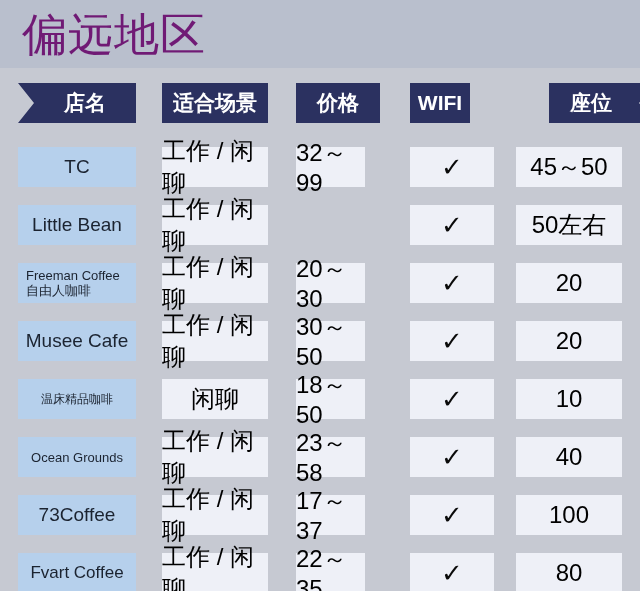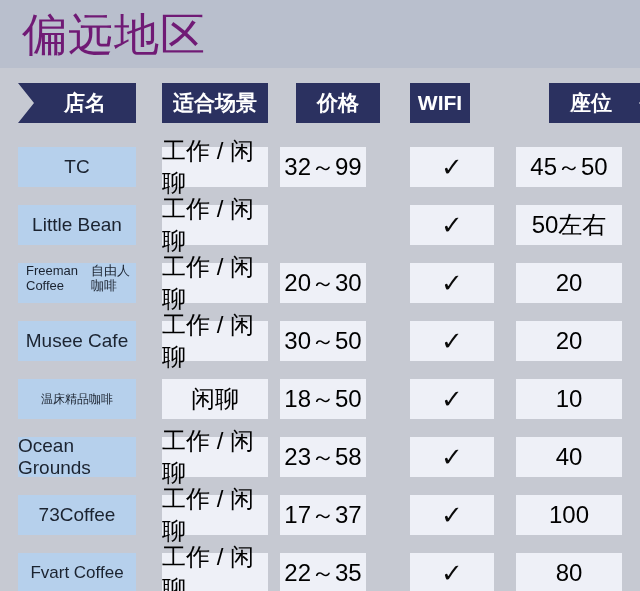--- a/index.html
+++ b/index.html
@@ -102,34 +102,35 @@
     background: #eef0f7;
   }
   .cell.name {
     background: #b6d0ec;
     color: #1b2330;
     font-size: 19px;
   }
   .cell.name.small {
     font-size: 13px;
     line-height: 15px;
+    flex-direction: column;
     align-items: flex-start;
     padding-left: 8px;
   }
   .cell.name.cjk { font-size: 12px; }
   .cell.check {
     font-size: 26px;
     color: #0a0a0a;
     font-weight: 300;
   }
 
   
   .col-name     { position: absolute; left: 18px;  width: 118px; }
   .col-scene    { position: absolute; left: 162px; width: 106px; }
-  .col-price    { position: absolute; left: 280px; width: 86px;  }
+  .col-price    { position: absolute; left: 296px; width: 69px;  }
   .col-wifi     { position: absolute; left: 410px; width: 84px;  }
   .col-seat     { position: absolute; left: 516px; width: 106px; }
 
   .hcol-name    { position: absolute; left: 18px;  width: 118px; }
   .hcol-scene   { position: absolute; left: 162px; width: 106px; }
   .hcol-price   { position: absolute; left: 296px; width: 84px;  }
   .hcol-wifi    { position: absolute; left: 410px; width: 60px;  }
   .hcol-seat    { position: absolute; left: 516px; width: 106px; }
 
   .hlabel { display: block; white-space: nowrap; }
@@ -200,21 +201,21 @@
 
     <div class="row body-row" style="top:302px;">
       <div class="cell name cjk col-name">温床精品咖啡</div>
       <div class="cell col-scene">闲聊</div>
       <div class="cell col-price">18～50</div>
       <div class="cell check col-wifi">✓</div>
       <div class="cell col-seat">10</div>
     </div>
 
     <div class="row body-row" style="top:360px;">
-      <div class="cell name col-name" style="font-size:19px;">Ocean Grounds</div>
+      <div class="cell name col-name" style="font-size:13px;">Ocean Grounds</div>
       <div class="cell col-scene">工作 / 闲聊</div>
       <div class="cell col-price">23～58</div>
       <div class="cell check col-wifi">✓</div>
       <div class="cell col-seat">40</div>
     </div>
 
     <div class="row body-row" style="top:418px;">
       <div class="cell name col-name">73Coffee</div>
       <div class="cell col-scene">工作 / 闲聊</div>
       <div class="cell col-price">17～37</div>

